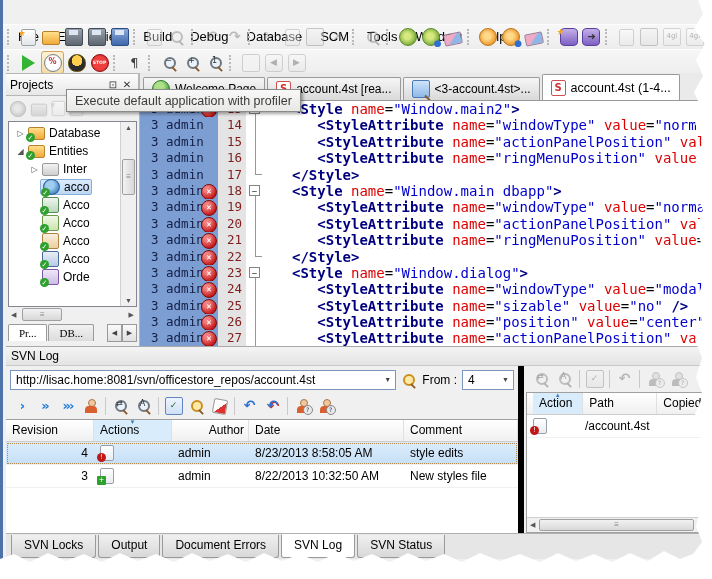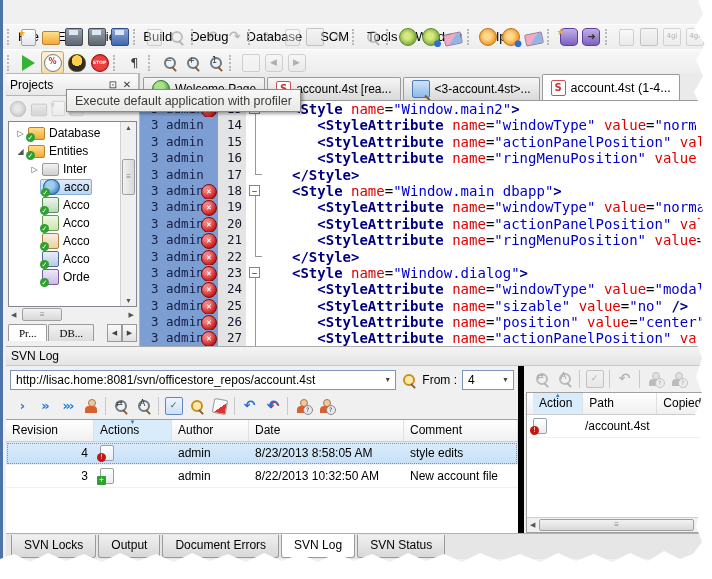--- a/index.html
+++ b/index.html
@@ -105,21 +105,21 @@
   #right-area{flex:1;display:flex;flex-direction:column;min-width:0;}
   #tabbar{height:27px;display:flex;align-items:flex-end;padding-left:3px;border-bottom:1px solid #9a9a9a;background:#eaeaea;}
   .etab{height:22px;display:flex;align-items:center;gap:5px;padding:0 8px;font-size:12px;
     background:linear-gradient(#f6f6f6,#d9d9d9);border:1px solid #9a9a9a;border-bottom:none;border-radius:2px 2px 0 0;margin-right:2px;white-space:nowrap;overflow:hidden;}
   .etab.active{height:25px;background:#fff;position:relative;z-index:2;font-size:12.5px;}
   #editor{flex:1;background:#fff;overflow:hidden;font-family:"DejaVu Sans Mono",monospace;font-size:14px;}
   .eline{height:16.4px;display:flex;white-space:pre;}
   .ann{width:78px;flex:none;background:#7d9ed2;color:#141e46;font-size:12.5px;line-height:16.4px;padding-left:11px;box-sizing:border-box;position:relative;font-family:"DejaVu Sans Mono",monospace;}
   .ann .xbdg{position:absolute;right:1px;top:1px;width:14px;height:14px;border-radius:50%;
      background:radial-gradient(circle at 35% 30%,#f08080 20%,#c41414 75%);border:1px solid #7e0d0d;color:#fff;font-size:9px;line-height:13px;text-align:center;font-weight:bold;}
-  .lnum{width:28px;flex:none;background:#e4e4e4;color:#0f172a;font-size:12.5px;line-height:16.4px;text-align:right;padding-right:4px;box-sizing:border-box;}
+  .lnum{width:28px;flex:none;background:#e4e4e4;color:#7f1d1d;font-size:12.5px;line-height:16.4px;text-align:right;padding-right:4px;box-sizing:border-box;}
   .fold{width:20px;flex:none;position:relative;background:#fff;}
   .fold .vl{position:absolute;left:9px;top:0;bottom:0;width:1px;background:#979797;}
   .fold.start .vl{top:13px;}
   .fold.end .vl{bottom:8px;}
   .fold.end .hs{position:absolute;left:9px;bottom:8px;width:7px;height:1px;background:#979797;}
   .fold .bx{position:absolute;left:3px;top:2px;width:11px;height:11px;border:1px solid #848484;background:#fff;
     font:9px/10px "DejaVu Sans Mono",monospace;text-align:center;color:#333;box-sizing:border-box;}
   .code{flex:1;line-height:16.4px;padding-left:26px;overflow:hidden;}
   .tk-tag{color:#00007f;font-weight:bold;}
   .tk-attr{color:#dc0000;}
@@ -536,21 +536,21 @@
               <div class="tbtn">
                 <span class="i person">
                   <span class="q">?</span>
                 </span>
               </div>
             </div>
           <div class="vtable" id="log-table">
               <div class="vhead">
                 <div class="hc" style="width: 88px;">Revision</div>
                 <div class="hc sorted" style="width: 78px;">Actions<span class="sarr">▼</span></div>
-                <div class="hc" style="width: 77px;">Author</div>
+                <div class="hc" style="width: 77px; text-align: right;">Author</div>
                 <div class="hc" style="width: 155px;">Date</div>
                 <div class="hc" style="width: 114px;">Comment</div>
               </div>
               <div class="vrow selected">
                 <div class="c num-r" style="width: 88px;">4</div>
                 <div class="c" style="width: 78px;">
                   <span class="i doc">
                     <span class="bdg mod">!</span>
                   </span>
                 </div>
@@ -560,21 +560,21 @@
               </div>
               <div class="vrow">
                 <div class="c num-r" style="width: 88px;">3</div>
                 <div class="c" style="width: 78px;">
                   <span class="i doc">
                     <span class="bdg add">+</span>
                   </span>
                 </div>
                 <div class="c" style="width: 77px;">admin</div>
                 <div class="c" style="width: 155px;">8/22/2013 10:32:50 AM</div>
-                <div class="c" style="width: 114px;">New account file</div>
+                <div class="c" style="width: 114px;">New styles file</div>
               </div>
             </div>
         </div>
         <div id="svn-right">
           <div id="svn-right-toolbar">
               <div class="tbtn">
                 <span class="i mag dis">
                   <span>⇄</span>
                 </span>
               </div>

